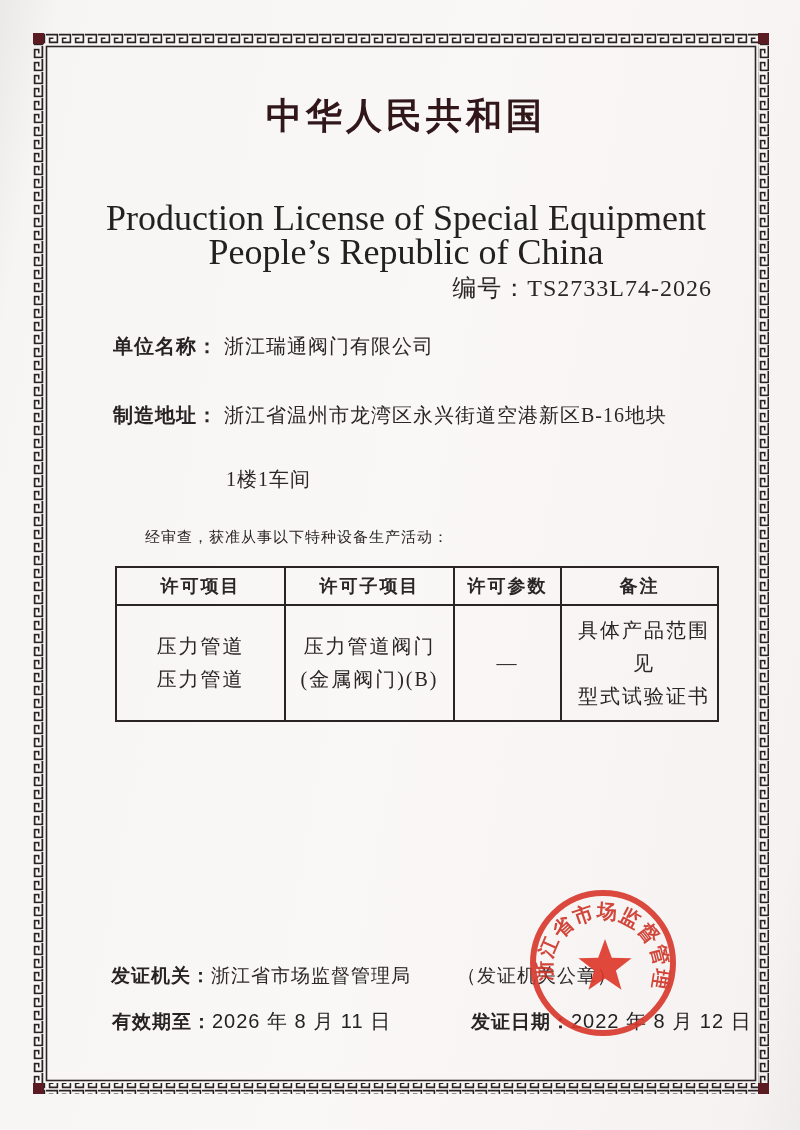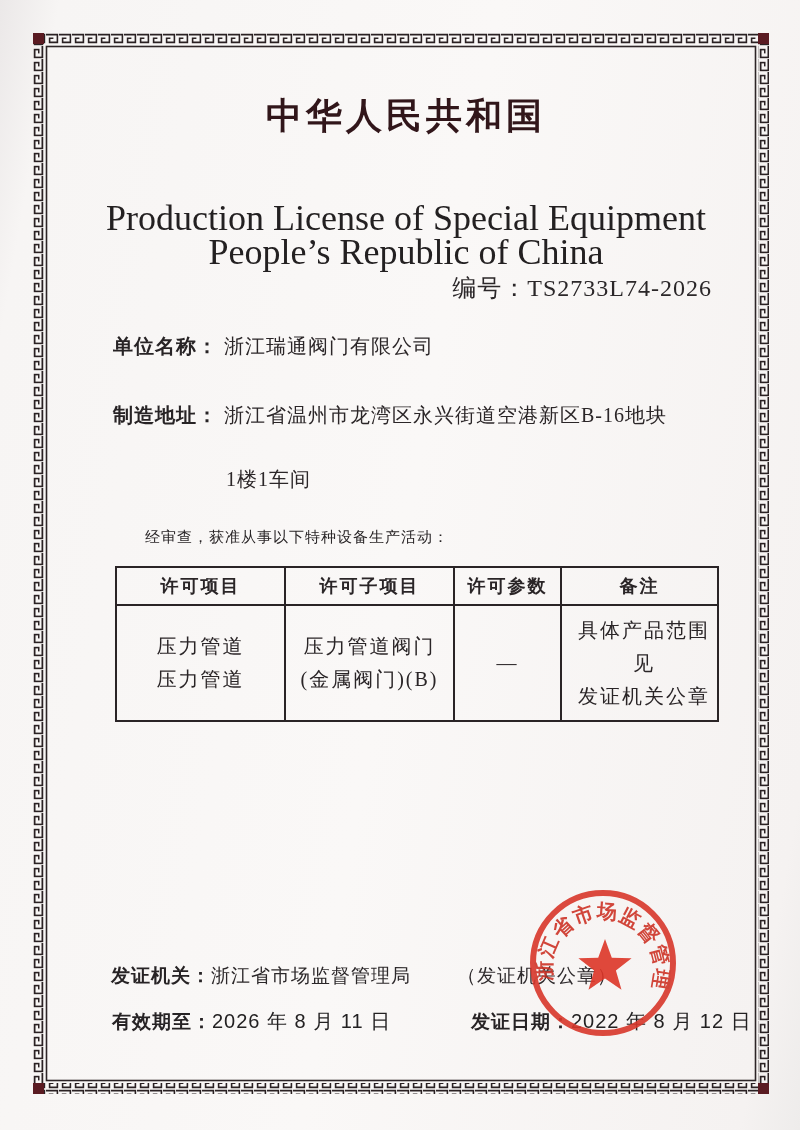--- a/index.html
+++ b/index.html
@@ -98,21 +98,21 @@
         <span>压力管道</span>
         <span>压力管道</span>
       </td>
       <td class="two-line">
         <span>压力管道阀门</span>
         <span>(金属阀门)(B)</span>
       </td>
       <td class="dash">—</td>
       <td class="remark two-line">
         <span>具体产品范围见</span>
-        <span>发证机关公章</span>
+        <span>型式试验证书</span>
       </td>
     </tr>
   </tbody>
     </table>
 
   <div class="abs footer-line f-auth">
     <span class="lbl">发证机关：</span><span>浙江省市场监督管理局</span>
   </div>
   <div class="abs f-sealnote">（发证机关公章）</div>
   <div class="abs footer-line f-valid">

